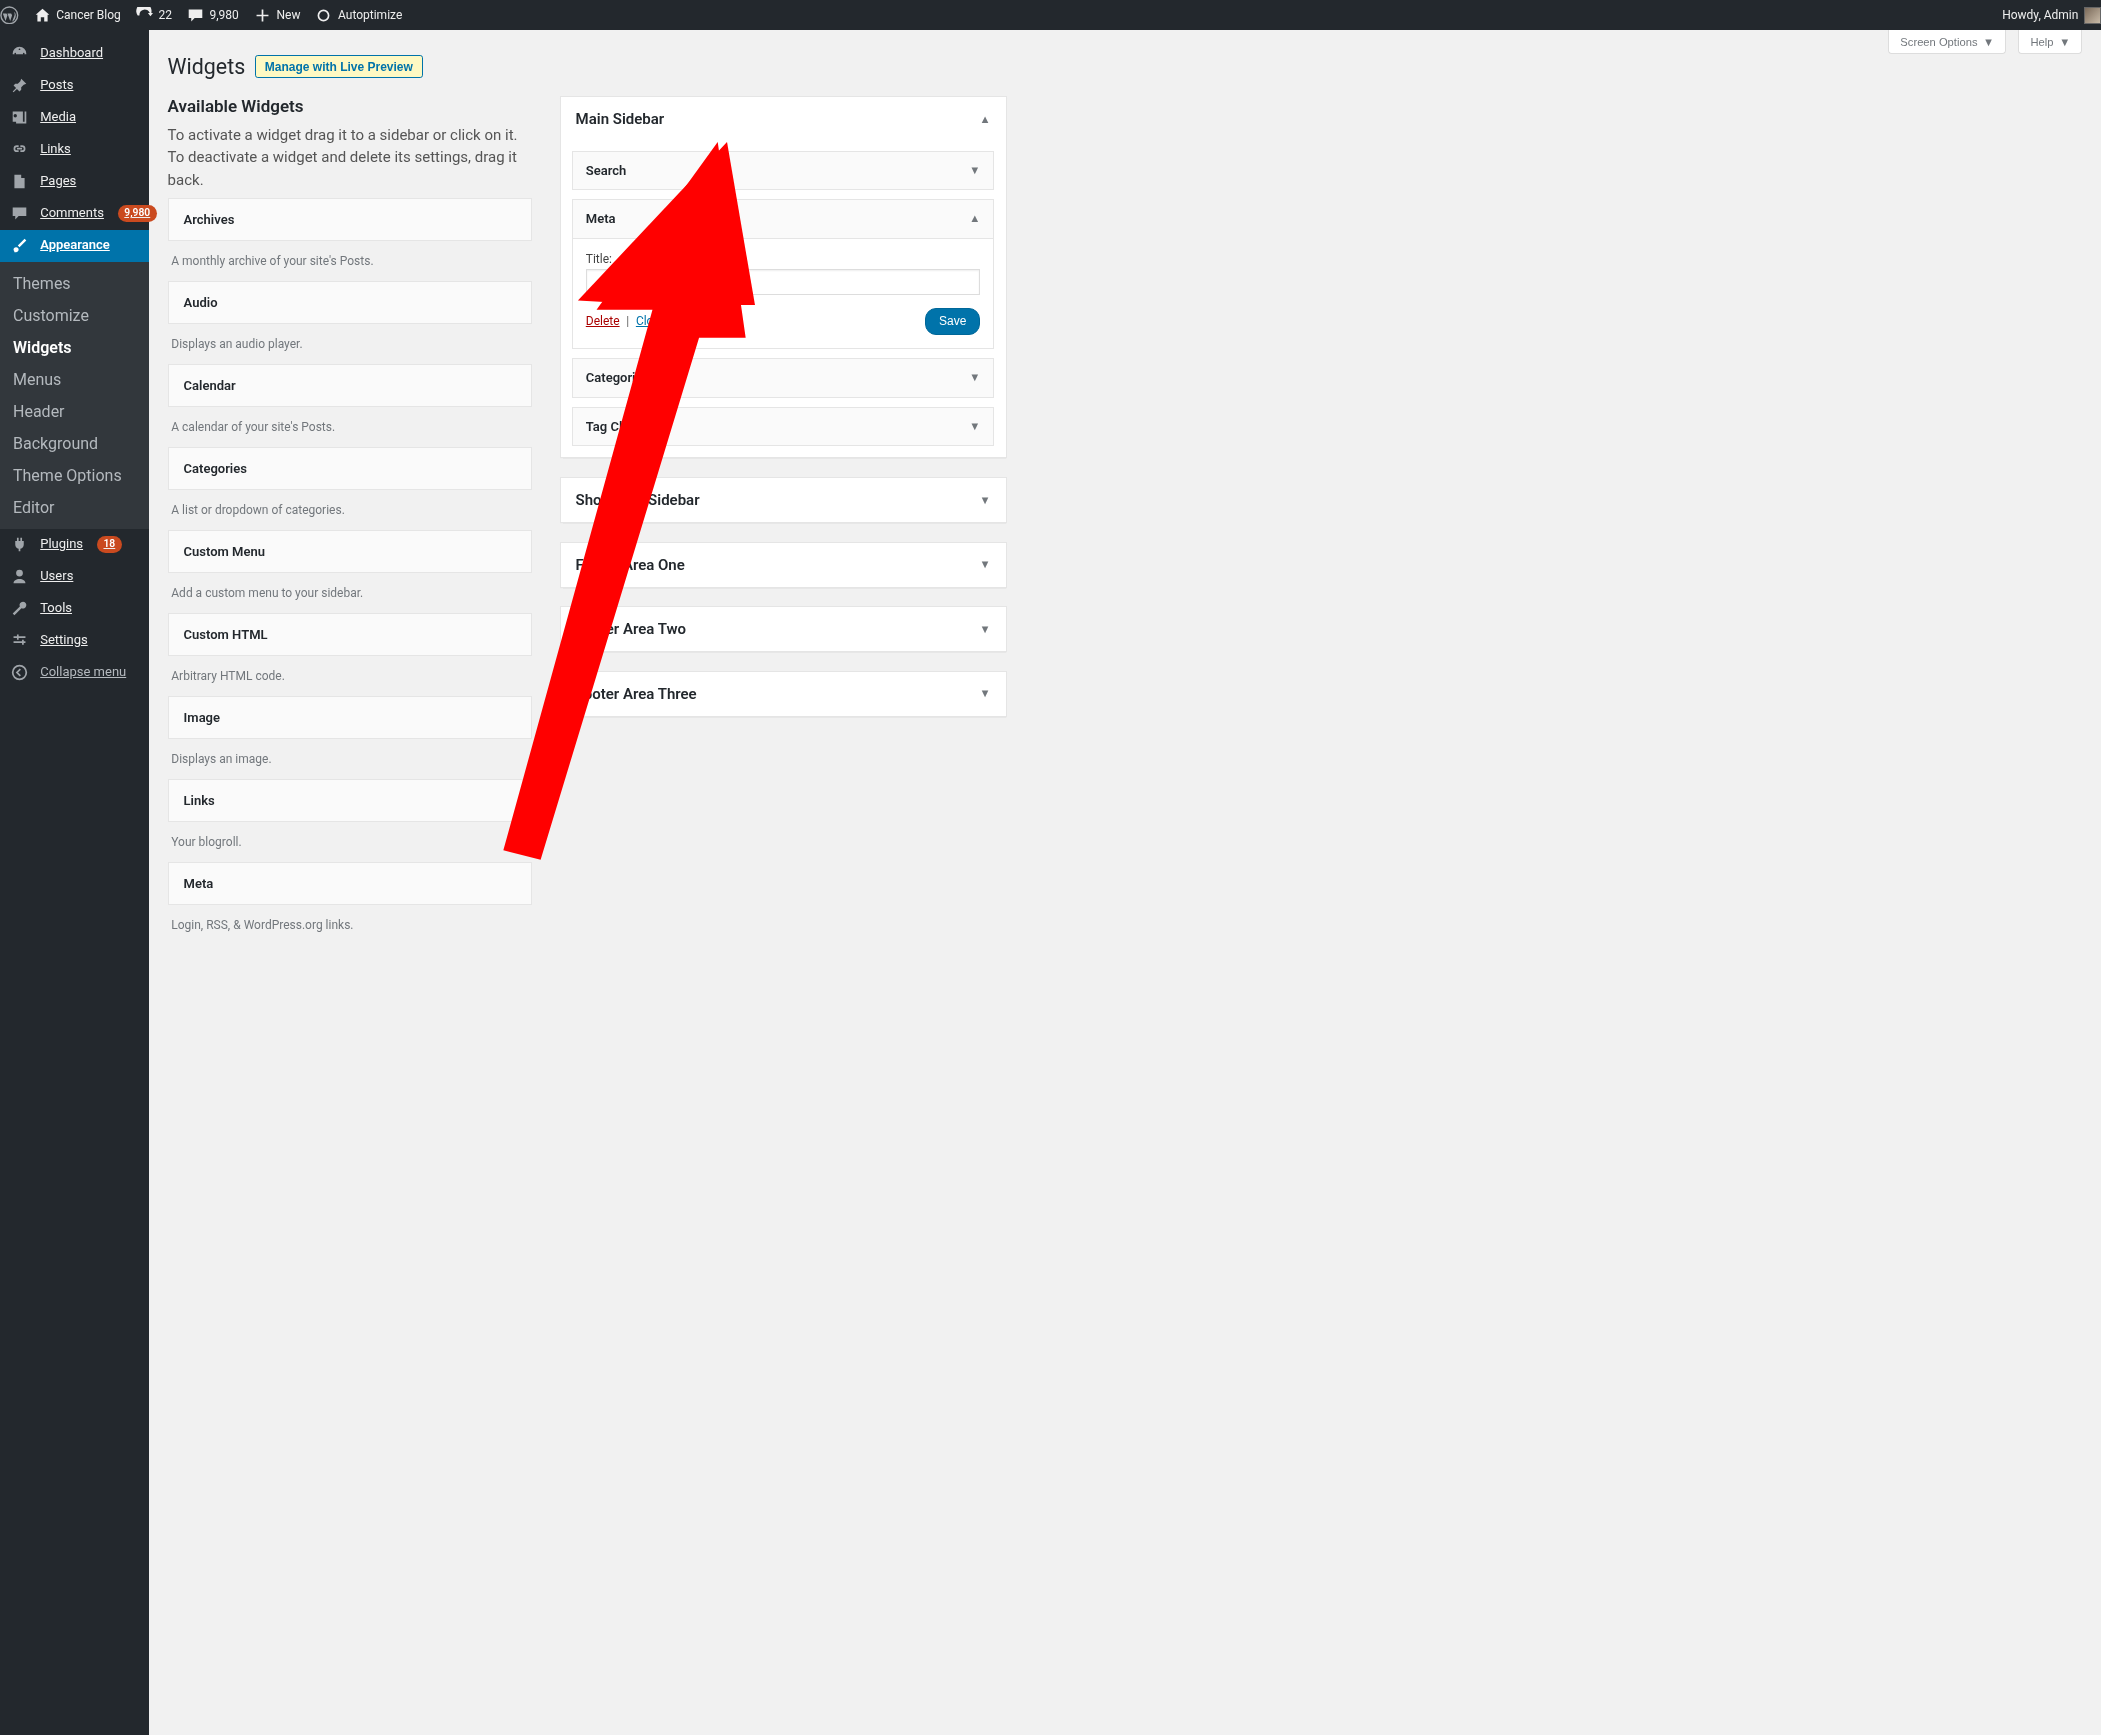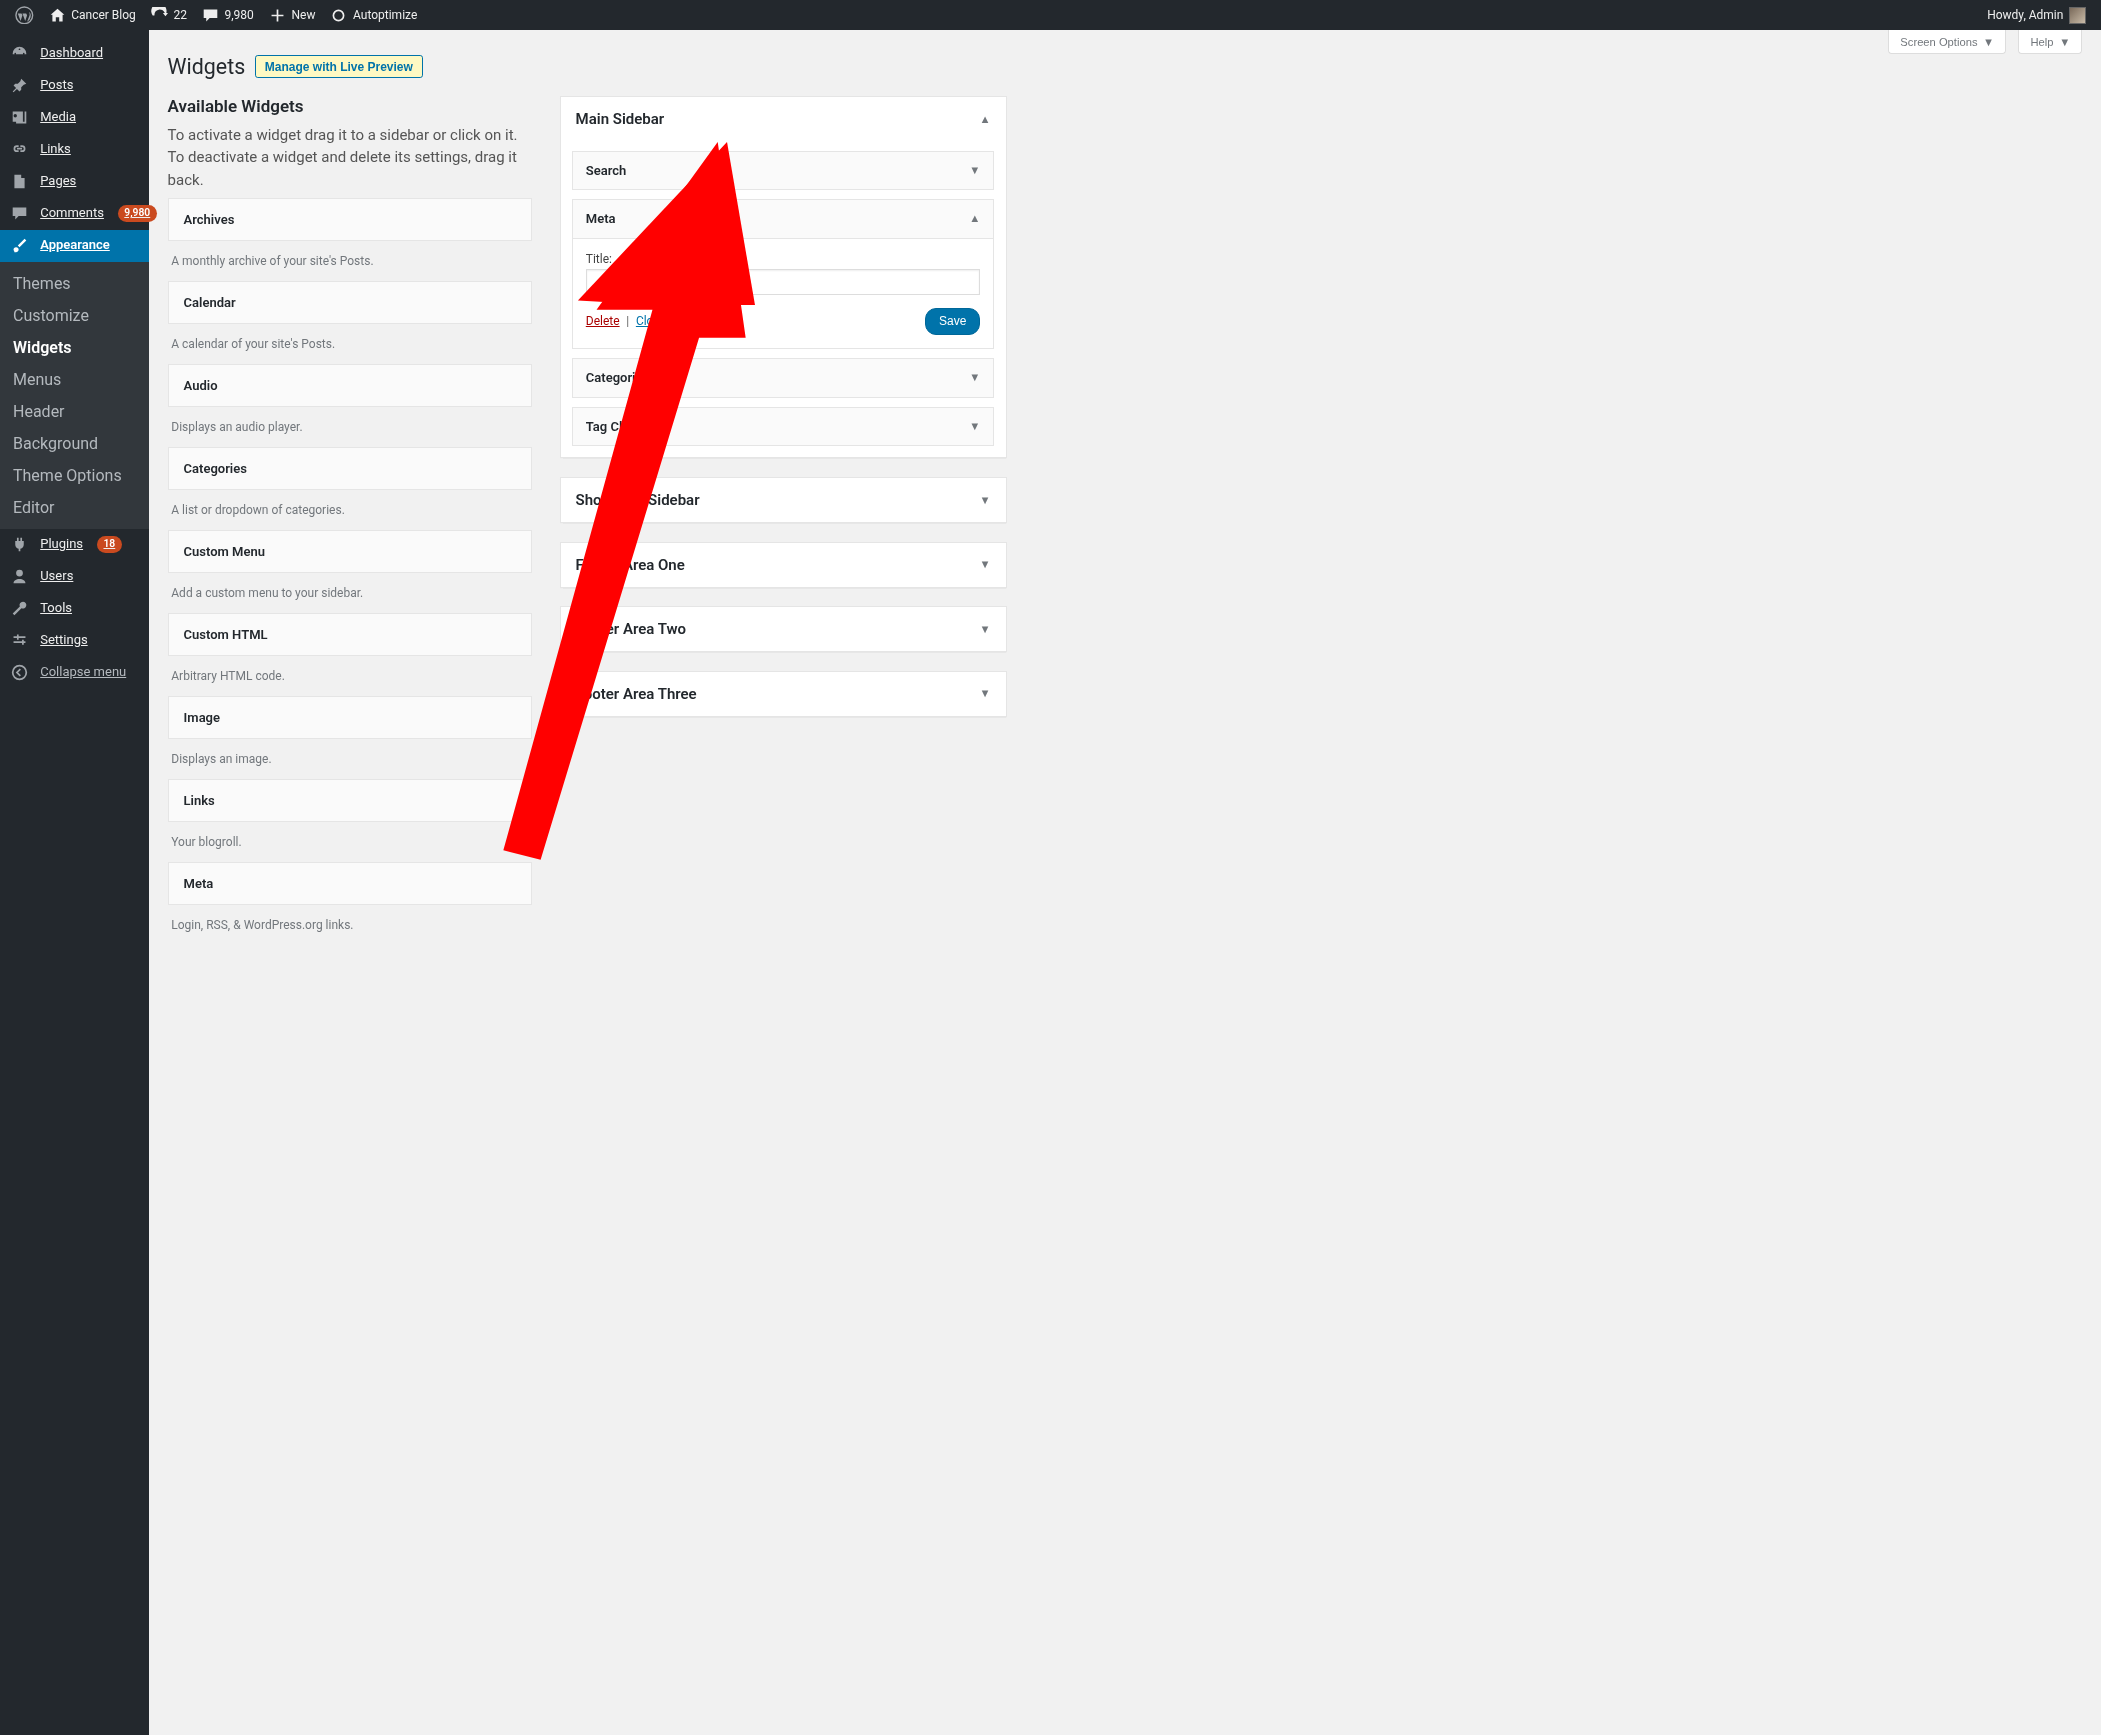--- a/index.html
+++ b/index.html
@@ -1,20 +1,20 @@
 <!DOCTYPE html>
 <html style="font-size:15px"><head>
 <meta charset="utf-8">
 <style>
 * { box-sizing: border-box; margin: 0; padding: 0; }
 body { font-family: -apple-system, BlinkMacSystemFont, "Segoe UI", Roboto, sans-serif; font-size: 12px; color: #444; background: #f1f1f1; }
 a { color: #0073aa; text-decoration: none; }
 
 
-#adminbar { position: relative; height: 30px; background: #23282d; color: #eee; display: flex; align-items: center; padding: 0 15px; font-size: 12px; justify-content: space-between; }
+#adminbar { position: relative; height: 30px; background: #23282d; color: #eee; display: flex; align-items: center; padding: 0 0; font-size: 12px; justify-content: space-between; }
 #adminbar .left, #adminbar .right { display: flex; align-items: center; gap: 15px; }
 #adminbar .item { display: flex; align-items: center; gap: 5.6px; color: #eee; cursor: pointer; }
 .adminbar-icon { width: 17px; height: 17px; fill: #a0a5aa; }
 .wp-logo { width: 18.6px; height: 18.6px; }
 .avatar { width: 17px; height: 17px; background: linear-gradient(135deg,#7a6a5a,#c9bba8); border: 0.9px solid #666; }
 
 
 #wpwrap { display: flex; min-height: calc(100vh - 30px); }
 #adminmenu { width: 149px; background: #23282d; color: #eee; padding-top: 7.5px; }
 #adminmenu .menu-item { display: flex; gap: 12px; padding: 7.5px 11.2px; color: #eee; cursor: pointer; font-size: 13px; text-decoration: underline; }
@@ -235,26 +235,26 @@
 
         <div class="col-left">
           <h2 class="section-title">Available Widgets</h2>
           <p class="section-desc">To activate a widget drag it to a sidebar or click on it. To deactivate a widget and delete its settings, drag it back.</p>
 
           <div class="avail-widget">
               <div class="w-head">Archives</div>
               <div class="w-desc">A monthly archive of your site's Posts.</div>
             </div>
           <div class="avail-widget">
+              <div class="w-head">Audio</div>
+              <div class="w-desc">Displays an audio player.</div>
+            </div>
+          <div class="avail-widget">
               <div class="w-head">Calendar</div>
               <div class="w-desc">A calendar of your site's Posts.</div>
-            </div>
-          <div class="avail-widget">
-              <div class="w-head">Audio</div>
-              <div class="w-desc">Displays an audio player.</div>
             </div>
           <div class="avail-widget">
               <div class="w-head">Categories</div>
               <div class="w-desc">A list or dropdown of categories.</div>
             </div>
           <div class="avail-widget">
               <div class="w-head">Custom Menu</div>
               <div class="w-desc">Add a custom menu to your sidebar.</div>
             </div>
           <div class="avail-widget">

